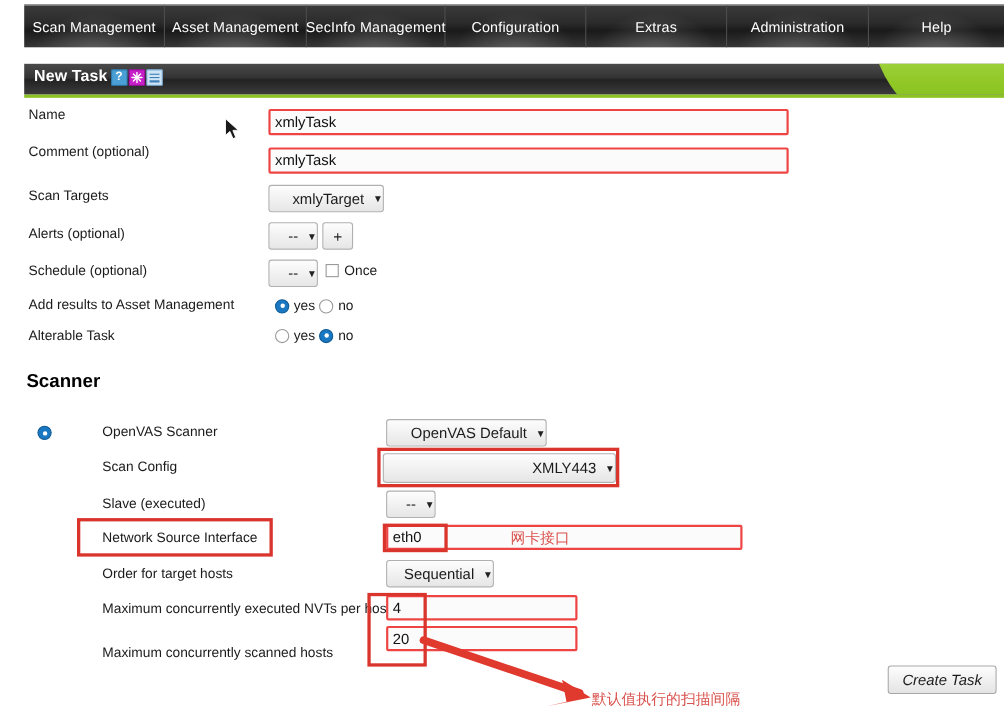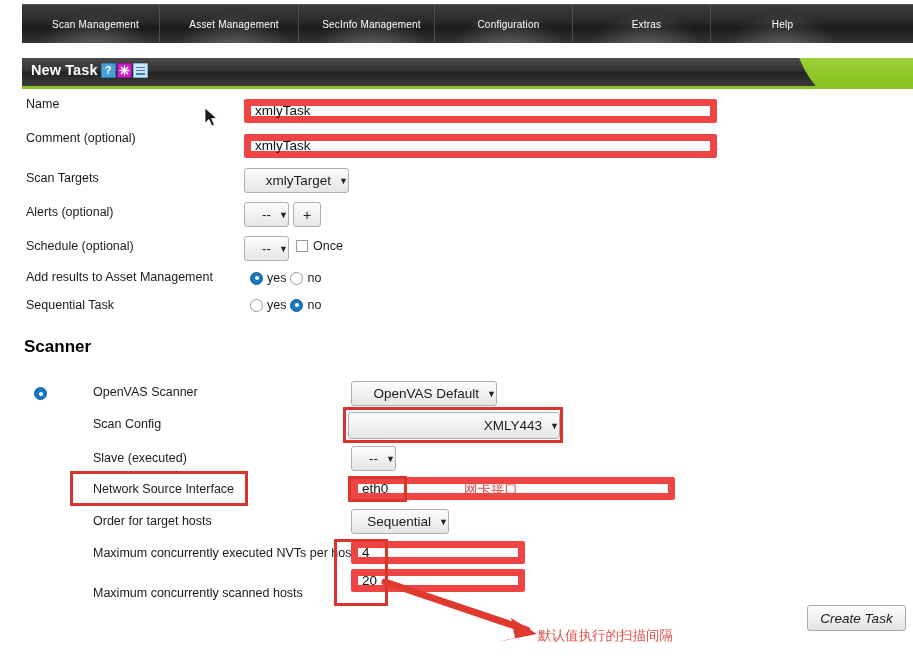--- a/index.html
+++ b/index.html
@@ -25,28 +25,27 @@
     display: flex;
     border-top: 1px solid #555;
   }
   .topnav-item {
     flex: 0 0 auto;
     height: 100%;
     display: flex;
     align-items: center;
     justify-content: center;
     color: #ffffff;
-    font-size: 10px;
+    font-size: 13px;
     letter-spacing: .2px;
     border-right: 1px solid #4c4c4c;
     position: relative;
     background: radial-gradient(ellipse at 50% 120%, rgba(255,255,255,0.22) 0%, rgba(255,255,255,0.0) 62%);
     cursor: pointer;
     white-space: nowrap;
-    margin-left: 10px;
   }
   .topnav-item:last-child { border-right: none; }
   .nav-w1 { width: 128px; }
   .nav-w2 { width: 129px; }
   .nav-w3 { width: 126px; }
   .nav-w4 { width: 128px; }
   .nav-w5 { width: 128px; }
   .nav-w6 { width: 129px; }
   .nav-w7 { width: 123px; }
 
@@ -116,21 +115,21 @@
     display: flex;
     align-items: center;
   }
   .flabel {
     color: #1b1b1b;
     font-size: 12.5px;
     white-space: nowrap;
   }
   .textinput {
     background: #fbfbfb;
-    border: 7px solid #ef4444;
+    border: 2px solid #ef4444;
     border-radius: 2px;
     height: 24px;
     font-size: 13.5px;
     color: #111;
     padding: 0 4px;
     font-family: "Liberation Sans", sans-serif;
     line-height: 22px;
     display: flex;
     align-items: center;
   }
@@ -245,20 +244,23 @@
         <span>Asset Management</span>
       </div>
     <div class="topnav-item nav-w3">
         <span>SecInfo Management</span>
       </div>
     <div class="topnav-item nav-w4">
         <span>Configuration</span>
       </div>
     <div class="topnav-item nav-w5">
         <span>Extras</span>
+      </div>
+    <div class="topnav-item nav-w6">
+        <span>Administration</span>
       </div>
     <div class="topnav-item nav-w7">
         <span>Help</span>
       </div>
   </div>
 
   <div class="panel-header">
     <div class="green-swoosh"></div>
     <div class="panel-title-wrap">
       <span class="panel-title">New Task</span>
@@ -335,21 +337,21 @@
       <span class="flabel">Add results to Asset Management</span>
     </div>
     <div class="frow" style="left:228px; top:182px;">
       <span class="radio checked"></span>
       <span class="radio-label">yes</span>
       <span class="radio"></span>
       <span class="radio-label">no</span>
     </div>
 
     <div class="frow" style="left:4px; top:209px;">
-      <span class="flabel">Sequential Task</span>
+      <span class="flabel">Alterable Task</span>
     </div>
     <div class="frow" style="left:228px; top:209px;">
       <span class="radio"></span>
       <span class="radio-label">yes</span>
       <span class="radio checked"></span>
       <span class="radio-label">no</span>
     </div>
 
     <div class="section-title" style="left:2px; top:248px;">Scanner</div>
 

